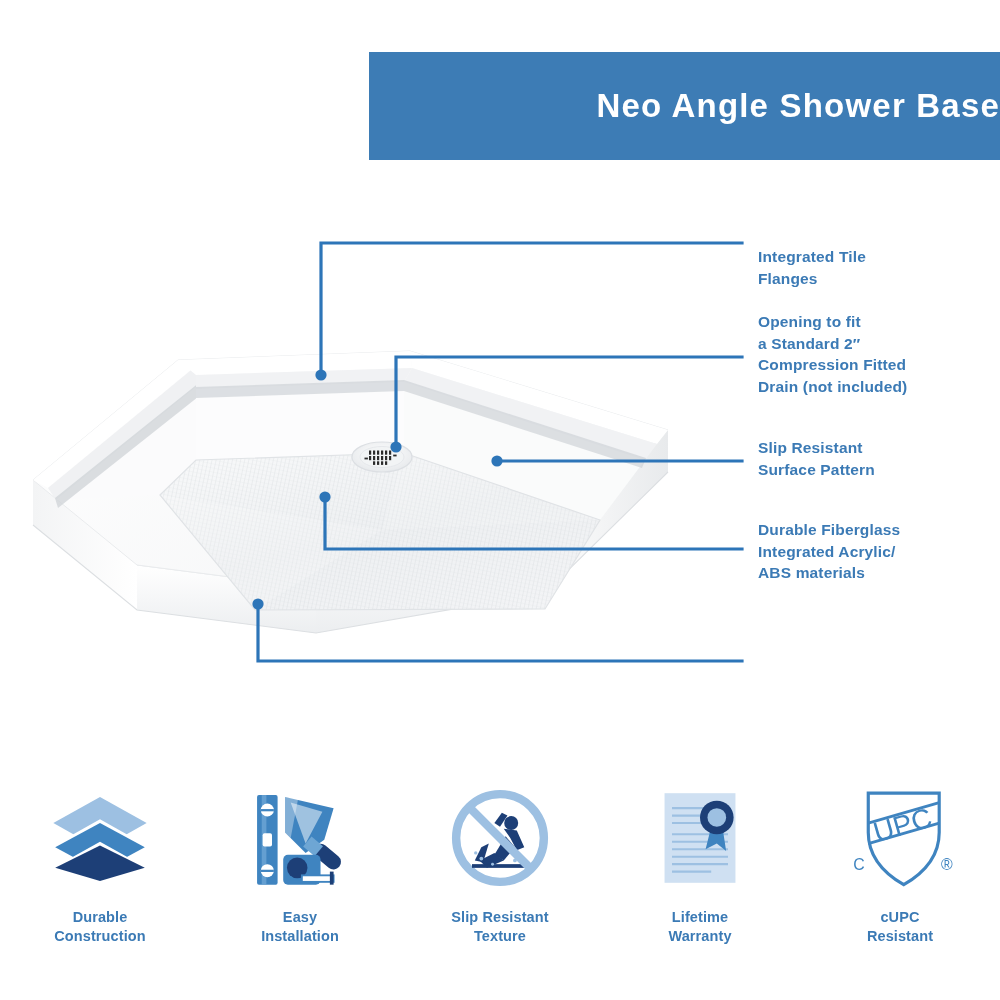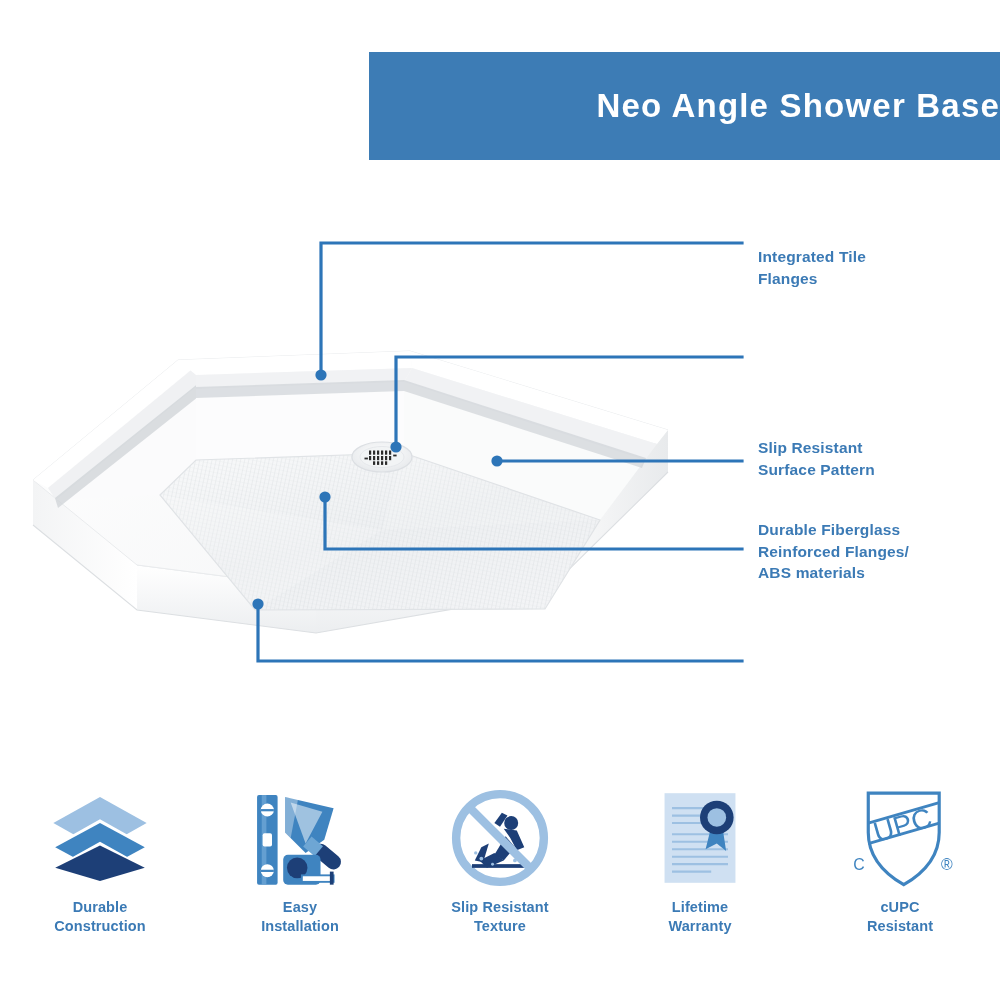--- a/index.html
+++ b/index.html
@@ -43,21 +43,21 @@
     position:absolute; left:0; top:778px; width:1000px; height:200px;
     display:flex; align-items:flex-start; justify-content:space-around;
   }
   .feature{
     width:150px; display:flex; flex-direction:column; align-items:center;
   }
   .feature .glyph{
     height:120px; width:120px; display:flex; align-items:center; justify-content:center;
   }
   .feature .cap{
-    text-align:center; color:#3b7ab5; font-weight:bold;
+    margin-top:10px; text-align:center; color:#3b7ab5; font-weight:bold;
     font-size:14.5px; line-height:19px; white-space:pre-line; letter-spacing:.1px;
   }
 </style>
 </head>
 <body>
 
 <div id="stage">
 
   <div class="title-banner">
     <div class="title-text">Neo Angle Shower Base</div>
@@ -259,24 +259,28 @@
       <circle cx="321" cy="375" r="5.6"></circle>
       <circle cx="396" cy="447" r="5.6"></circle>
       <circle cx="497" cy="461" r="5.6"></circle>
       <circle cx="325" cy="497" r="5.6"></circle>
       <circle cx="258" cy="604" r="5.6"></circle>
     </g>
   </svg>
 
   <div class="callout" id="c0">Integrated Tile
 Flanges</div>
+  <div class="callout" id="c1">Opening to fit
+a Standard 2″
+Compression Fitted
+Drain (not included)</div>
   <div class="callout" id="c2">Slip Resistant
 Surface Pattern</div>
   <div class="callout" id="c3">Durable Fiberglass
-Reinforced Flanges/
+Integrated Acrylic/
 ABS materials</div>
 
   <div class="features">
 
     <div class="feature">
       <div class="glyph">
         <svg viewBox="0 0 120 120" width="112" height="112">
           <polygon points="60,16 110,44 60,72 10,44" fill="#9dc0e2"></polygon>
           <polygon points="60,40 110,68 60,96 10,68" fill="#ffffff"></polygon>
           <polygon points="60,44 108,70 60,96 12,70" fill="#3f84c0"></polygon>

